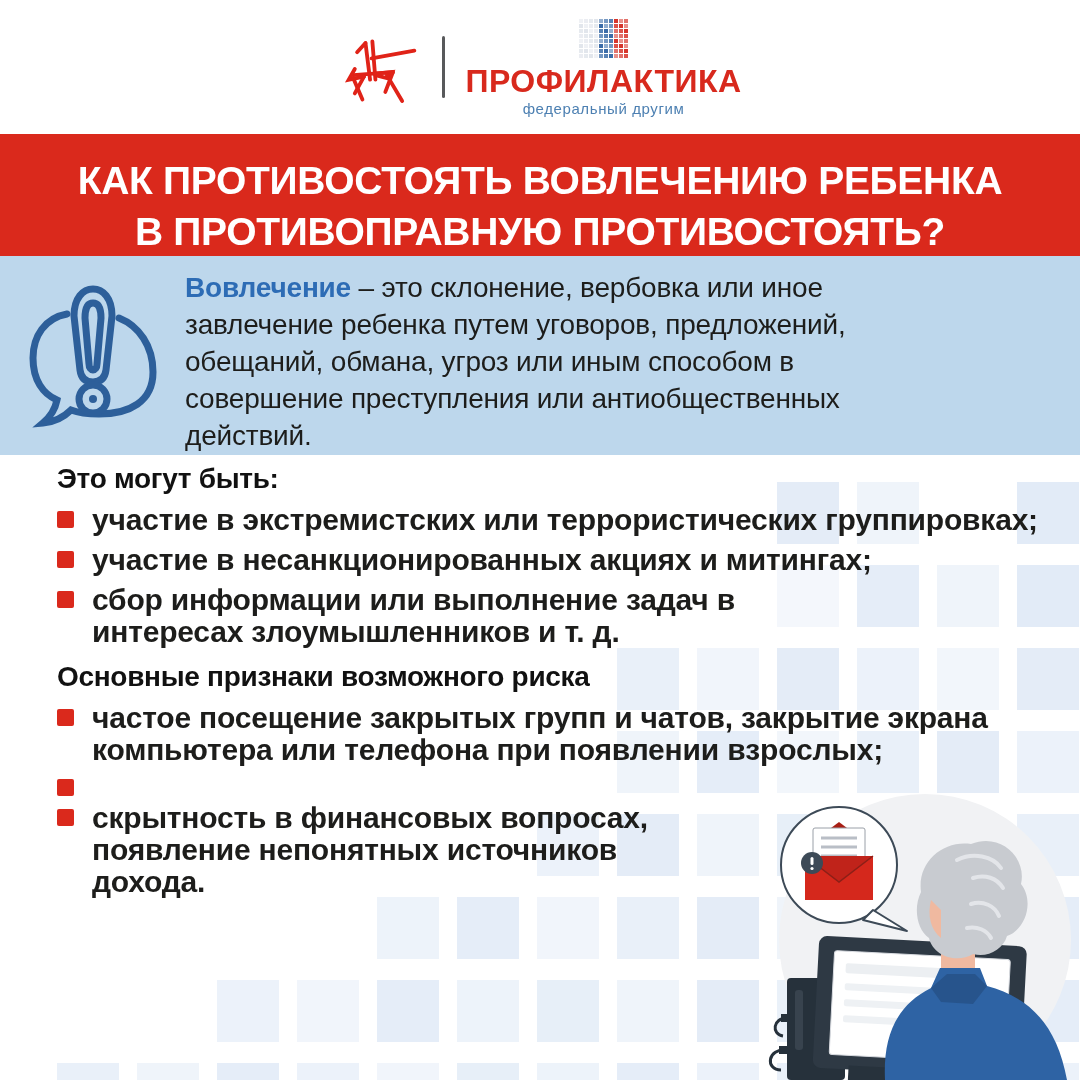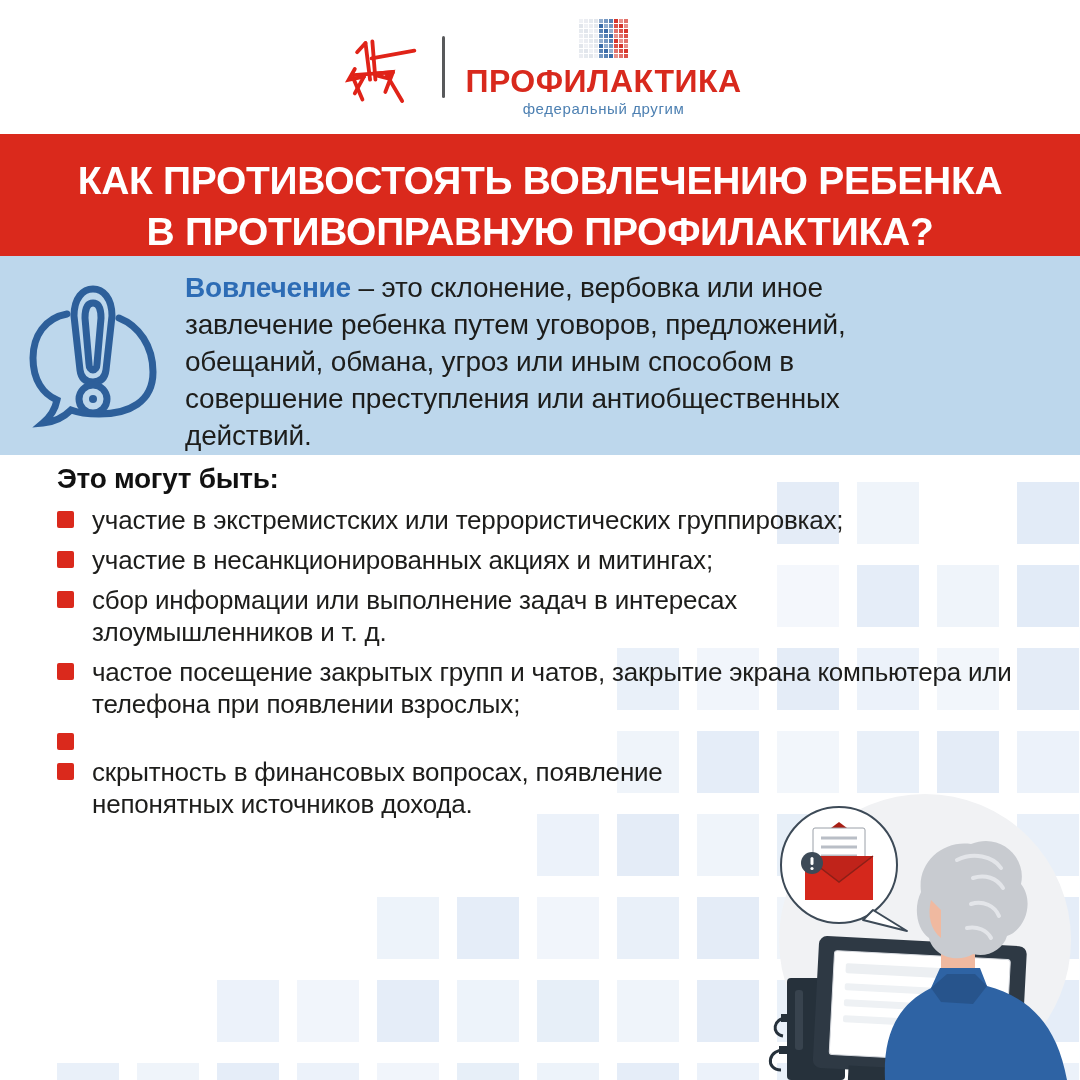--- a/index.html
+++ b/index.html
@@ -48,21 +48,21 @@
   .sec-heading{
     font-weight:bold;font-size:28px;line-height:33px;color:#111111;
     margin:7px 0 9px 0;letter-spacing:-0.3px;
   }
   .sec-heading.second{margin-top:12px;}
   ul.blist{list-style:none;margin:0;padding:0;}
   ul.blist li{display:flex;gap:18px;align-items:flex-start;}
   .sec1 li{margin-bottom:8px;}
   .sec2 li{margin-bottom:6px;}
   .bullet{flex:0 0 17px;width:17px;height:17px;margin-top:7px;background:#da291c;border-radius:2px;}
-  .btext{font-size:26px;line-height:32px;color:#1d1d1b;letter-spacing:-0.2px;}
+  .btext{font-size:30px;line-height:32px;color:#1d1d1b;letter-spacing:-0.2px;font-weight:bold;}
   
   .sec1 li:nth-child(3) .btext{max-width:700px;}
   .sec2 li:nth-child(1) .btext{max-width:930px;}
   .sec2 li:nth-child(2) .btext{max-width:770px;}
   .sec2 li:nth-child(3) .btext{max-width:640px;}
   .sec2 li:nth-child(4) .btext{max-width:660px;}
   .sec2 li:nth-child(5) .btext{max-width:620px;}
   
   .illus{position:absolute;right:0;bottom:0;z-index:2;}
 </style>
@@ -231,21 +231,21 @@
           <i style="background: rgb(214, 53, 43); opacity: 0.7;"></i>
           <i style="background: rgb(214, 53, 43); opacity: 0.85;"></i>
         </div>
       <div class="brand-name">ПРОФИЛАКТИКА</div>
       <div class="brand-sub">федеральный другим</div>
     </div>
   </div>
 
   <div class="banner">
     <div>КАК ПРОТИВОСТОЯТЬ ВОВЛЕЧЕНИЮ РЕБЕНКА</div>
-    <div>В ПРОТИВОПРАВНУЮ ПРОФИЛАКТИКА?</div>
+    <div>В ПРОТИВОПРАВНУЮ ПРОТИВОСТОЯТЬ?</div>
   </div>
 
   <div class="defbox">
     <div class="icon-wrap">
       <svg width="132" height="148" viewBox="0 0 132 148" fill="none" stroke="#2d5f9a" stroke-width="7" stroke-linecap="round">
         <path d="M40 30 C18 34 6 52 6 74 C6 96 16 110 30 116 C28 126 22 134 16 139 C28 138 38 132 44 126 C52 129 62 130 72 130 C102 130 126 118 126 88 C126 62 112 42 92 34"></path>
         <path d="M47 32 C47 14 56 5 66 5 C76 5 85 14 85 32 L79 86 C78 94 74 98 66 98 C58 98 54 94 53 86 Z"></path>
         <path d="M58 34 C58 24 61 19 66 19 C71 19 74 24 74 34 L70 80 C70 84 68 86 66 86 C64 86 62 84 62 80 Z"></path>
         <circle cx="66" cy="115" r="14"></circle>
         <circle cx="66" cy="115" r="4" fill="#2d5f9a" stroke="none"></circle>
@@ -265,20 +265,21 @@
         </li>
         <li>
           <span class="bullet"></span>
           <span class="btext">участие в несанкционированных акциях и митингах;</span>
         </li>
         <li>
           <span class="bullet"></span>
           <span class="btext">сбор информации или выполнение задач в интересах злоумышленников и т. д.</span>
         </li>
       </ul>
+    <div class="sec-heading second">Основные признаки возможного риска</div>
     <ul class="blist sec2">
         <li>
           <span class="bullet"></span>
           <span class="btext">частое посещение закрытых групп и чатов, закрытие экрана компьютера или телефона при появлении взрослых;</span>
         </li>
         <li>
           <span class="bullet"></span>
         </li>
         <li>
           <span class="bullet"></span>

